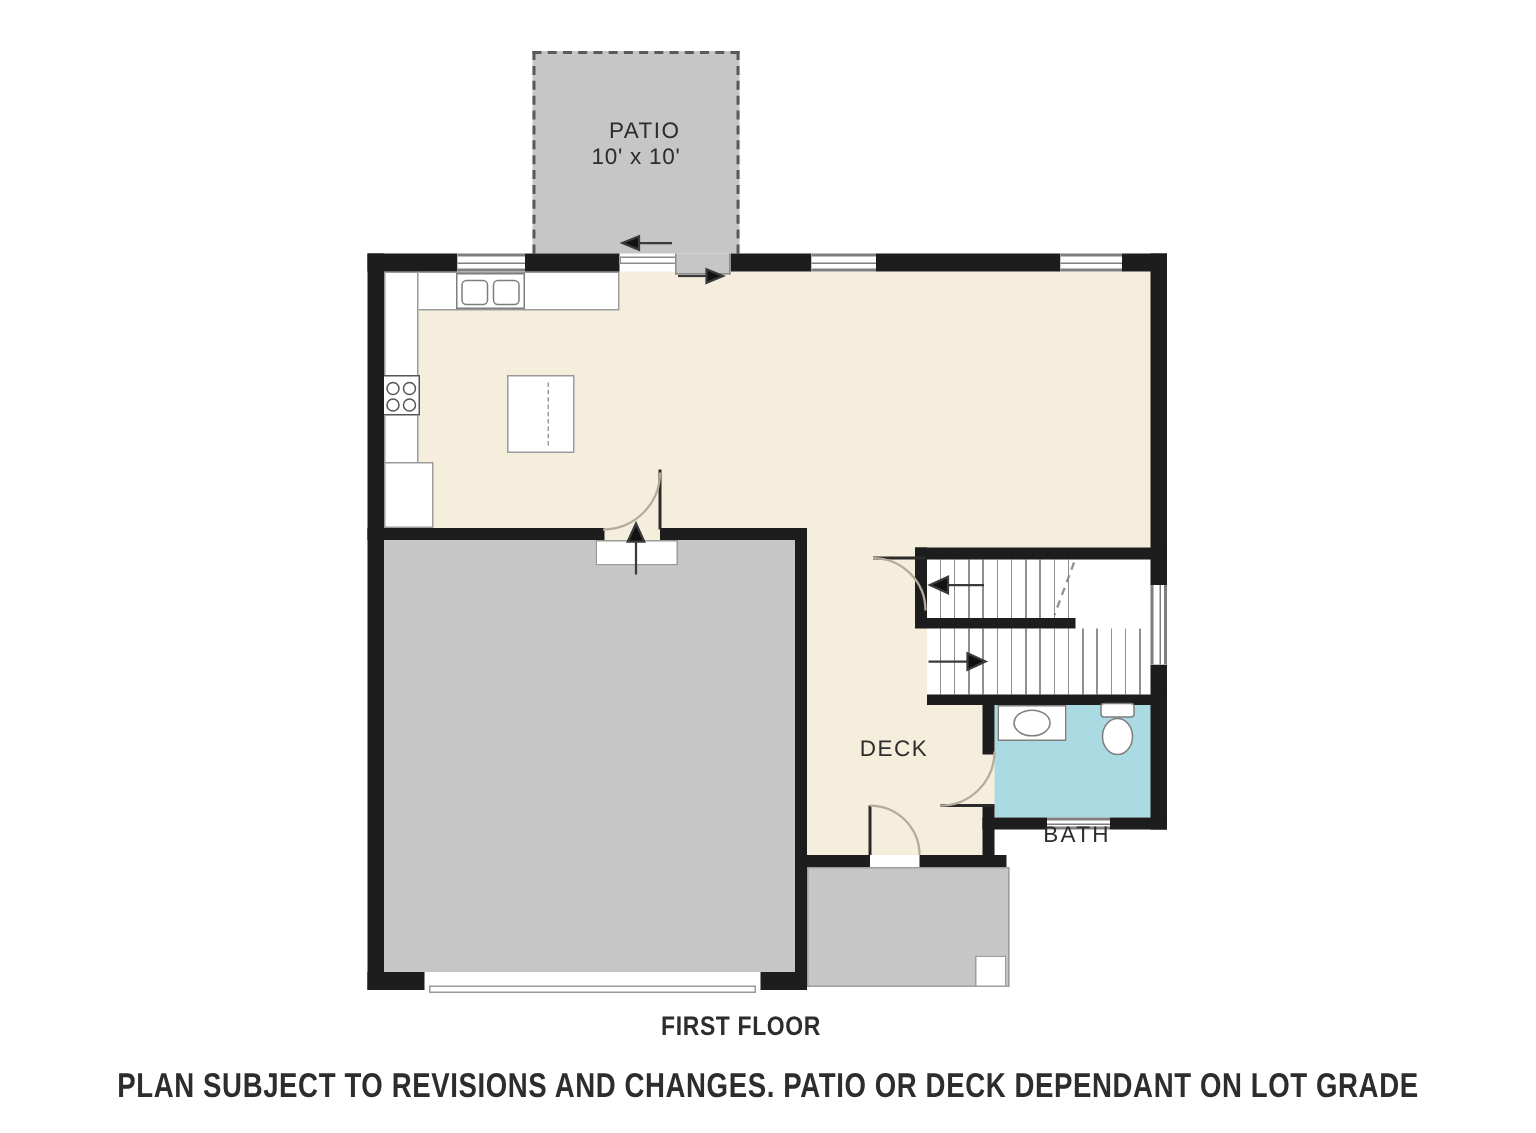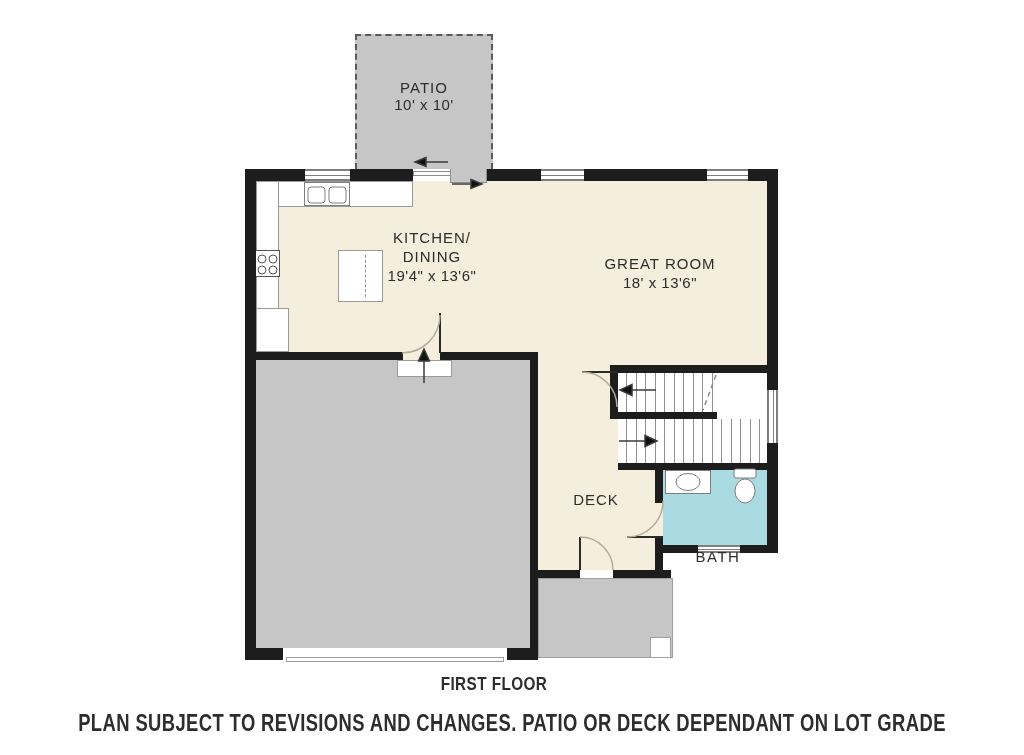--- a/index.html
+++ b/index.html
@@ -150,35 +150,26 @@
       <line x1="452" y1="184" x2="471" y2="184"></line>
         <polygon points="471,179.5 482,184 471,188.5"></polygon>
     </g>
 
     <g stroke="#3a3a3a" stroke-width="1.5" fill="#111">
       <line x1="424" y1="383" x2="424" y2="361"></line>
         <polygon points="418.5,361 424,349 429.5,361"></polygon>
     </g>
   </svg>
 
-  <div class="label" style="left:424px;top:79px;">
+  <div class="label" style="left:424px;top:79px;text-align:right;">
     <div>PATIO</div>
     <div class="dims">10' x 10'</div>
   </div>
 
-  <div class="label" style="left:432px;top:228px;line-height:19px;">
-    <div>KITCHEN/</div>
-    <div>DINING</div>
-    <div class="dims">19'4" x 13'6"</div>
-  </div>
 
-  <div class="label" style="left:660px;top:254px;line-height:19px;">
-    <div>GREAT ROOM</div>
-    <div class="dims">18' x 13'6"</div>
-  </div>
 
 
   <div class="label" style="left:596px;top:491px;"><span>DECK</span></div>
 
   <div class="label" style="left:718px;top:508px;letter-spacing:1.5px;margin-top:40px;"><span>BATH</span></div>
 
   <div class="label big" style="left:494px;top:674px;font-size:18px;letter-spacing:0.5px;">FIRST FLOOR</div>
   <div class="label big" style="left:512px;top:710px;font-size:23px;transform:translateX(-50%) scaleX(0.8);letter-spacing:0.5px;">PLAN SUBJECT TO REVISIONS AND CHANGES. PATIO OR DECK DEPENDANT ON LOT GRADE</div>
 
 </div>

